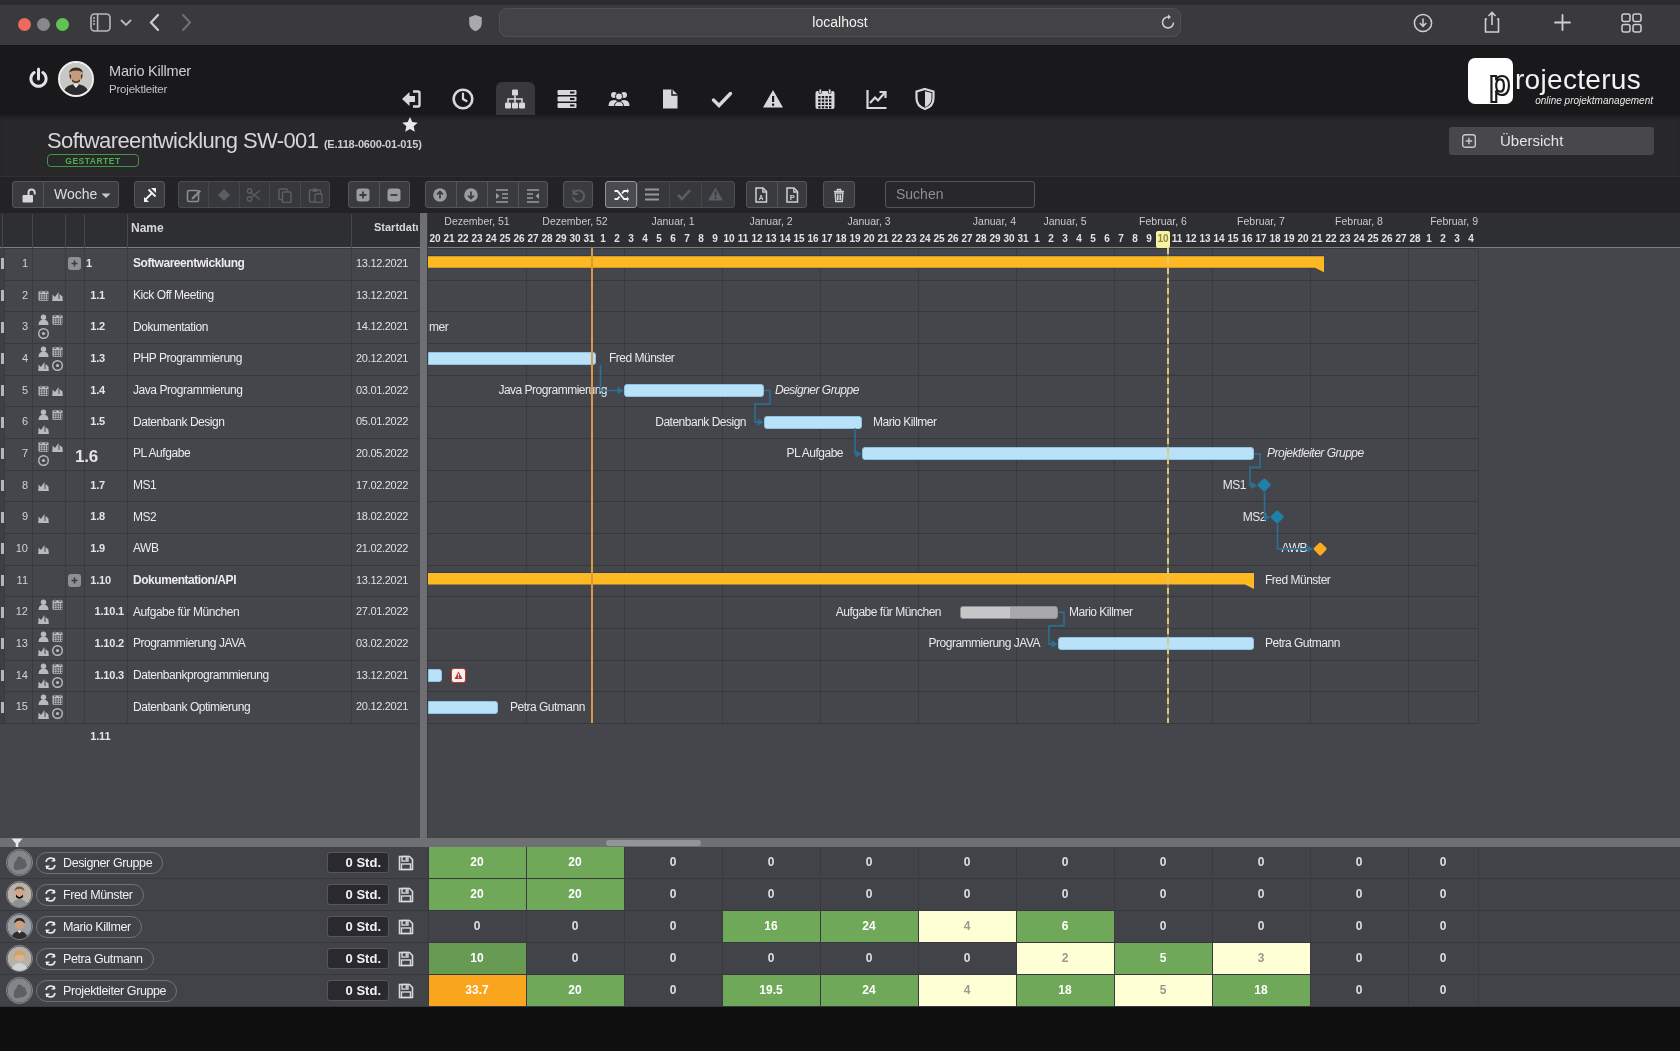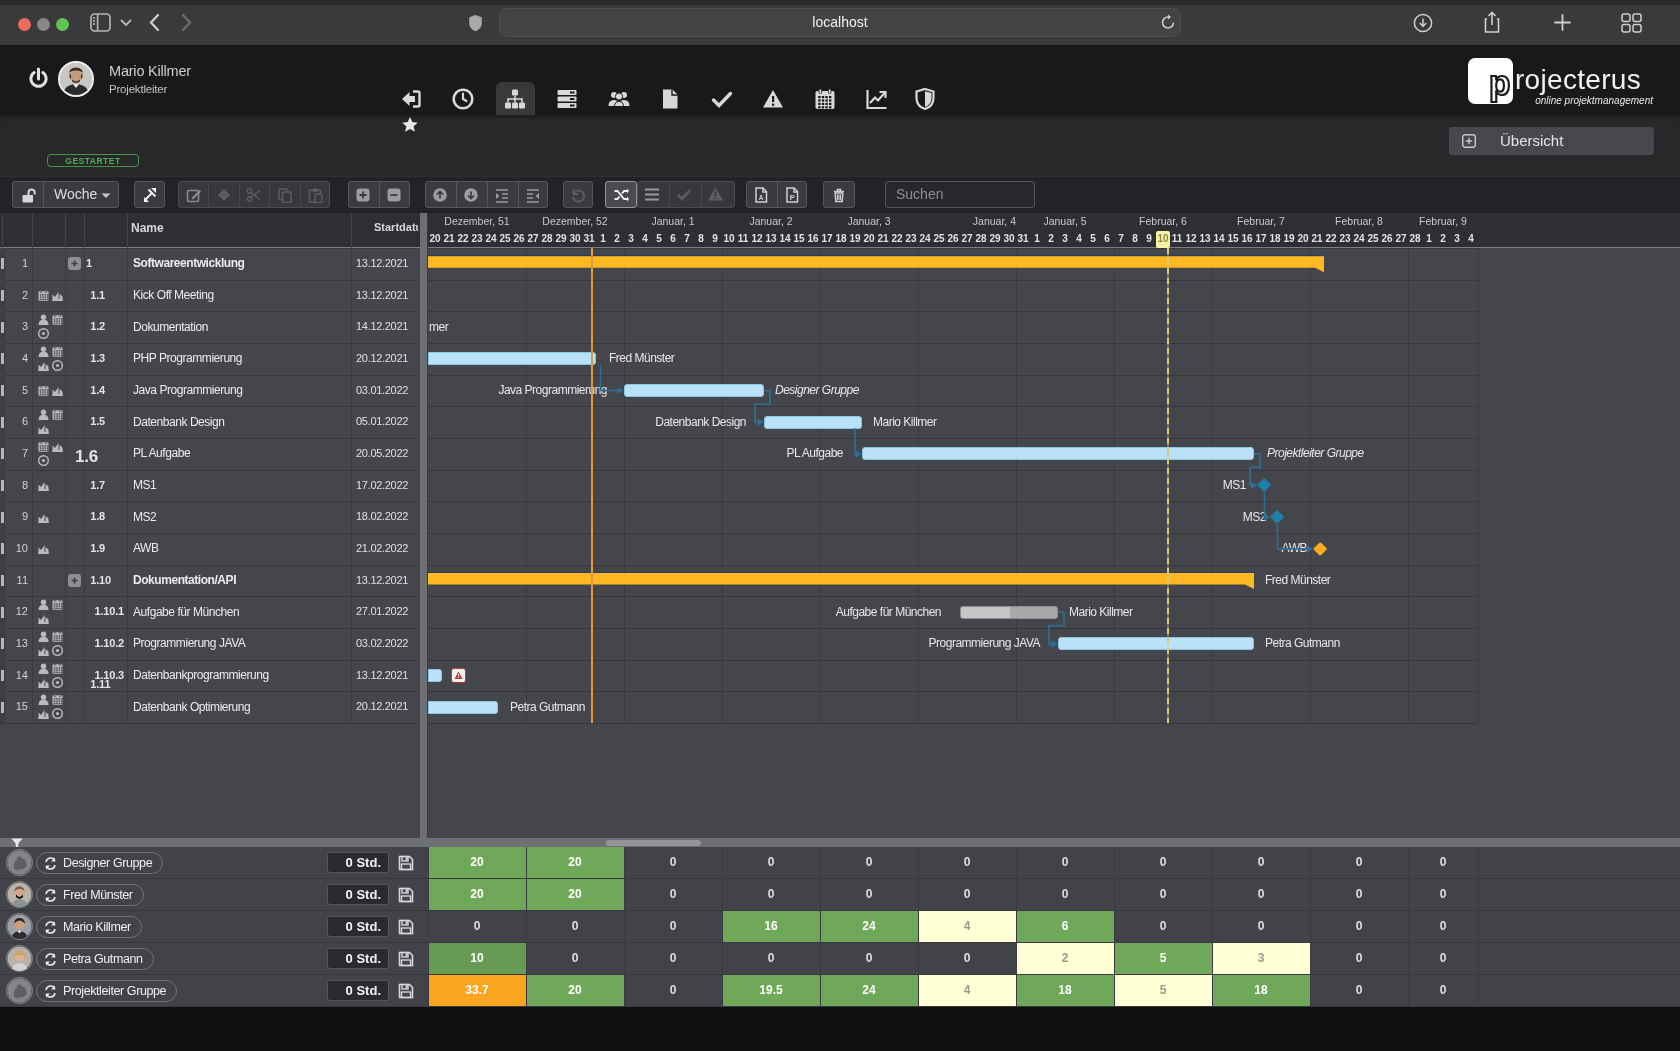--- a/index.html
+++ b/index.html
@@ -154,20 +154,21 @@
  <div class="abs" style="left:1468px;top:12px;width:45px;height:46px;background:#ffffff;border-radius:7px"></div>
  <div class="abs" style="left:1489px;top:17px;color:#ffffff;font-size:35px;font-weight:700;-webkit-text-stroke:2.2px #1a1a1c">p</div>
  <div class="abs" style="left:1515px;top:18px;color:#f2f2f2;font-size:28px;letter-spacing:0.3px">rojecterus</div>
  <div class="abs" style="left:1453px;top:49px;width:200px;text-align:right;color:#e8e8e8;font-size:10px;font-style:italic">online projektmanagement</div>
 </div>
 
 <div class="abs" style="left:0;top:115px;width:1680px;height:61px;background:#28282b;box-shadow:inset 0 4px 5px -3px rgba(0,0,0,0.45)">
  <svg class="abs" style="left:402px;top:2px" width="16" height="15" viewBox="0 0 18 17">
         <path d="M9 0 L11.6 5.8 L17.8 6.4 L13.1 10.6 L14.5 16.8 L9 13.6 L3.5 16.8 L4.9 10.6 L0.2 6.4 L6.4 5.8 Z" fill="#e8e8ea"></path>
       </svg>
+ <div class="abs" style="left:47px;top:13px;font-size:22px;letter-spacing:-0.6px;color:#d6d6d8">Softwareentwicklung SW-001 <span style="font-size:11px;font-weight:700;letter-spacing:-0.2px;color:#cdcdcf">(E.118-0600-01-015)</span></div>
  <div class="abs" style="left:47px;top:39px;width:92px;height:13px;border:1.5px solid #3f9944;border-radius:4px;text-align:center;line-height:13px;font-size:8.5px;font-weight:700;color:#4cb050;letter-spacing:0.5px">GESTARTET</div>
  <div class="abs" style="left:1449px;top:12px;width:205px;height:28px;background:#48484c;border-radius:3px">
    <svg class="abs" style="left:13px;top:7px" width="14" height="14" viewBox="0 0 14 14">
           <rect x="0.7" y="0.7" width="12.6" height="12.6" rx="2.6" fill="none" stroke="#c9c9cb" stroke-width="1.4"></rect>
           <path d="M7 3.8 V10.2 M3.8 7 H10.2" stroke="#c9c9cb" stroke-width="1.4"></path>
         </svg>
    <div class="abs" style="left:51px;top:0;height:28px;line-height:28px;font-size:15px;color:#e4e4e6">Übersicht</div>
  </div>
 </div>
 <div class="abs" style="left:0;top:176px;width:1680px;height:37px;background:#232327;border-top:1px solid #303034"></div>
@@ -310,21 +311,21 @@
     <div class="abs" style="left:428.0px;top:215px;width:98.0px;text-align:center;font-size:10.5px;color:#cacacc">Dezember, 51</div>
     <div class="abs" style="left:526.0px;top:215px;width:98.0px;text-align:center;font-size:10.5px;color:#cacacc">Dezember, 52</div>
     <div class="abs" style="left:624.0px;top:215px;width:98.0px;text-align:center;font-size:10.5px;color:#cacacc">Januar, 1</div>
     <div class="abs" style="left:722.0px;top:215px;width:98.0px;text-align:center;font-size:10.5px;color:#cacacc">Januar, 2</div>
     <div class="abs" style="left:820.0px;top:215px;width:98.0px;text-align:center;font-size:10.5px;color:#cacacc">Januar, 3</div>
     <div class="abs" style="left:918.0px;top:215px;width:98.0px;text-align:right;font-size:10.5px;color:#cacacc">Januar, 4</div>
     <div class="abs" style="left:1016.0px;top:215px;width:98.0px;text-align:center;font-size:10.5px;color:#cacacc">Januar, 5</div>
     <div class="abs" style="left:1114.0px;top:215px;width:98.0px;text-align:center;font-size:10.5px;color:#cacacc">Februar, 6</div>
     <div class="abs" style="left:1212.0px;top:215px;width:98.0px;text-align:center;font-size:10.5px;color:#cacacc">Februar, 7</div>
     <div class="abs" style="left:1310.0px;top:215px;width:98.0px;text-align:center;font-size:10.5px;color:#cacacc">Februar, 8</div>
-    <div class="abs" style="left:1408.0px;top:215px;width:70.0px;text-align:center;font-size:10.5px;color:#cacacc">Februar, 9</div>
+    <div class="abs" style="left:1408.0px;top:215px;width:70.0px;text-align:right;font-size:10.5px;color:#cacacc">Februar, 9</div>
     <div class="abs" style="left:428.0px;top:230px;width:14px;height:17px;line-height:17px;text-align:center;font-size:10px;font-weight:700;color:#e2e2e4">20</div>
     <div class="abs" style="left:442.0px;top:230px;width:14px;height:17px;line-height:17px;text-align:center;font-size:10px;font-weight:700;color:#e2e2e4">21</div>
     <div class="abs" style="left:456.0px;top:230px;width:14px;height:17px;line-height:17px;text-align:center;font-size:10px;font-weight:700;color:#e2e2e4">22</div>
     <div class="abs" style="left:470.0px;top:230px;width:14px;height:17px;line-height:17px;text-align:center;font-size:10px;font-weight:700;color:#e2e2e4">23</div>
     <div class="abs" style="left:484.0px;top:230px;width:14px;height:17px;line-height:17px;text-align:center;font-size:10px;font-weight:700;color:#e2e2e4">24</div>
     <div class="abs" style="left:498.0px;top:230px;width:14px;height:17px;line-height:17px;text-align:center;font-size:10px;font-weight:700;color:#e2e2e4">25</div>
     <div class="abs" style="left:512.0px;top:230px;width:14px;height:17px;line-height:17px;text-align:center;font-size:10px;font-weight:700;color:#e2e2e4">26</div>
     <div class="abs" style="left:526.0px;top:230px;width:14px;height:17px;line-height:17px;text-align:center;font-size:10px;font-weight:700;color:#e2e2e4">27</div>
     <div class="abs" style="left:540.0px;top:230px;width:14px;height:17px;line-height:17px;text-align:center;font-size:10px;font-weight:700;color:#e2e2e4">28</div>
     <div class="abs" style="left:554.0px;top:230px;width:14px;height:17px;line-height:17px;text-align:center;font-size:10px;font-weight:700;color:#e2e2e4">29</div>
@@ -787,21 +788,21 @@
       <rect x="9.0" y="8.600000000000001" width="1.6" height="1.4" fill="#45464b"></rect>
     </svg>
     <svg class="abs" style="left:38px;top:708.215px" width="11" height="11" viewBox="0 0 11 11">
       <path d="M0.5 11 V4.5 L3 7 L6.5 2 L6.5 11 Z M7.5 11 L7.5 4 L10.5 6.5 L10.5 11 Z" fill="#b9babd"></path>
       <rect x="0.5" y="9" width="10" height="2" fill="#b9babd"></rect>
     </svg>
     <svg class="abs" style="left:52px;top:708.215px" width="11" height="11" viewBox="0 0 11 11">
       <circle cx="5.5" cy="5.5" r="4.8" fill="none" stroke="#b9babd" stroke-width="1.4"></circle>
       <circle cx="5.5" cy="5.5" r="1.6" fill="#b9babd"></circle>
     </svg>
-    <div class="abs" style="left:90.3px;top:678px;font-size:11px;font-weight:700;letter-spacing:-0.2px;color:#e4e4e6">1.11</div>
+    <div class="abs" style="left:90.3px;top:730px;font-size:11px;font-weight:700;letter-spacing:-0.2px;color:#e4e4e6">1.11</div>
     <div class="abs" style="left:133px;top:699.7px;font-size:12px;font-weight:400;letter-spacing:-0.45px;color:#ececee">Datenbank Optimierung</div>
     <div class="abs" style="left:356px;top:700.2px;font-size:11px;letter-spacing:-0.3px;color:#e0e0e2">20.12.2021</div>
     <div class="abs" style="left:428.0px;top:254.8px;width:896.0px;height:1.5px;background:#2e3e59"></div>
     <div class="abs" style="left:428.0px;top:256.3px;width:896.0px;height:16px;background:#fdb822;clip-path:polygon(0 0, 100% 0, 100% 100%, calc(100% - 9px) 72%, 0 72%)"></div>
     <div class="abs" style="left:429.0px;top:319.7px;font-size:12px;letter-spacing:-0.5px;color:#e8e8ea;white-space:nowrap">mer</div>
     <div class="abs" style="left:428.0px;top:352.3px;width:168.0px;height:13px;background:#b9e2f8;border:1px solid #8cc5e4;border-radius:0 3px 3px 0"></div>
     <div class="abs" style="left:609.0px;top:351.3px;font-size:12px;letter-spacing:-0.5px;color:#e8e8ea;white-space:nowrap">Fred Münster</div>
     <div class="abs" style="left:624.0px;top:384.0px;width:140.0px;height:13px;background:#b9e2f8;border:1px solid #8cc5e4;border-radius:3px"></div>
     <div class="abs" style="left:307.0px;width:300px;text-align:right;top:383.0px;font-size:12px;letter-spacing:-0.5px;color:#e8e8ea;white-space:nowrap">Java Programmierung</div>
     <div class="abs" style="left:775.0px;top:383.0px;font-size:12px;letter-spacing:-0.5px;font-style:italic;color:#e8e8ea;white-space:nowrap">Designer Gruppe</div>

